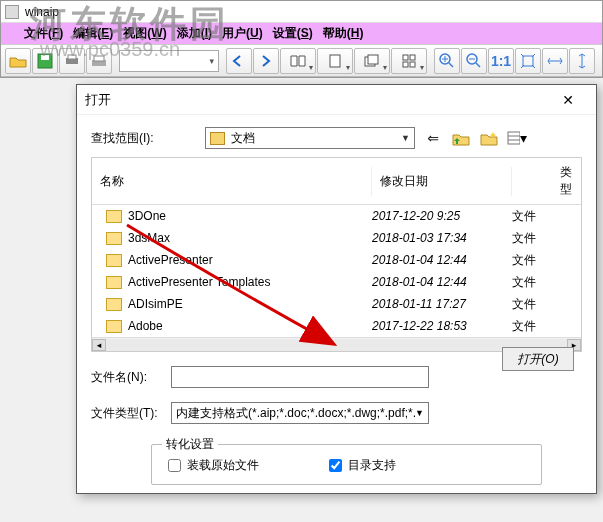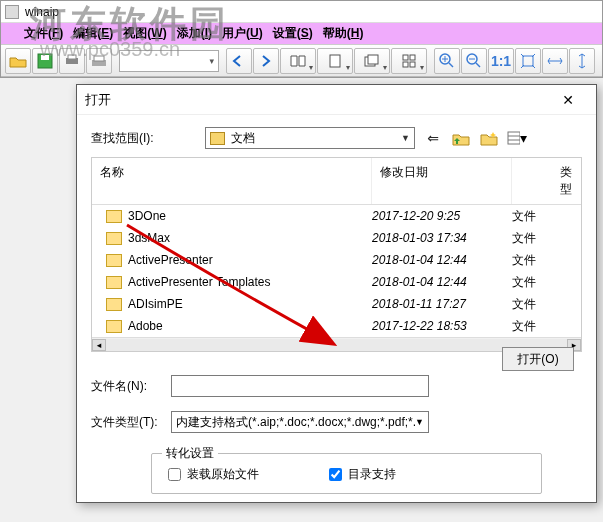--- a/index.html
+++ b/index.html
@@ -26,40 +26,40 @@
 .dlg-close { margin-left: auto; width: 40px; height: 28px; display:flex; align-items:center; justify-content:center; font-size:14px; }
 .dlg-body { padding: 12px 14px 8px 14px; }
 .row { display: flex; align-items: center; margin-bottom: 8px; }
 .lookin-label { width: 78px; text-align: left; }
 .lookin-select { flex: 0 0 210px; height: 22px; border: 1px solid #7a7a7a; display: flex; align-items: center; padding: 0 4px; background:#fff;margin-left:36px; }
 .lookin-select .fico { width:15px; height:13px; background:#f7d56e; border:1px solid #b38b20; margin-right:6px; }
 .lookin-select .arr { margin-left:auto; font-size:9px; color:#333; }
 .nav-ico { width: 20px; height: 20px; display:flex; align-items:center; justify-content:center; margin-left:8px; font-size:14px; }
 
 .filelist { border:1px solid #ccc; background:#fff; min-height: 180px; }
-.fl-header { display:flex; border-bottom:1px solid #ddd; background:#fff; }
+.fl-header { display:flex; border-bottom:1px solid #ddd; background:#fff;align-items:center; }
 .fl-col { padding:6px 8px; }
 .fl-c1 { width:280px; border-right:1px solid #eee; }
 .fl-c2 { width:140px; border-right:1px solid #eee; }
 .fl-c3 { flex:1;margin-left:40px; }
 .fl-row { display:flex; align-items:center; height:22px; }
 .fl-row .cell1 { width:280px; display:flex; align-items:center; padding-left:14px; }
 .fl-row .cell2 { width:140px;font-style:italic; }
 .fl-row .cell3 { flex:1; }
 .fld { width:16px; height:13px; background:#ffe08a; border:1px solid #c9a326; margin-right:6px; }
 .fl-scroll { height:14px; background:#f0f0f0; border-top:1px solid #ddd; display:flex; align-items:center; }
 .fl-scroll .lft, .fl-scroll .rgt { width:14px; height:12px; background:#e0e0e0; border:1px solid #bbb; display:flex;align-items:center;justify-content:center; font-size:9px;}
 .fl-scroll .track { flex:1; height:12px; background:#eaeaea; }
 
-.input-row { display:flex; align-items:center; margin-top:23px; }
+.input-row { display:flex; align-items:center; margin-top:14px; }
 .input-row .lbl { width:80px; }
 .input-row input[type=text] { width:258px; height:22px; border:1px solid #7a7a7a; padding:0 4px; }
 .input-row .selbox { width:258px; height:22px; border:1px solid #7a7a7a; display:flex; align-items:center; padding:0 4px; background:#fff; }
 .input-row .selbox .arr{ margin-left:auto; font-size:9px; }
-.side-btn { position:absolute; right:22px; width:72px; height:24px; border:1px solid #888; background:#efefef; display:flex; align-items:center; justify-content:center; }
+.side-btn { position:absolute; right:22px; width:72px; height:24px; border:1px solid #888; background:#efefef; display:flex; align-items:center; justify-content:center;font-style:italic; }
 .btn-open { top: 346px; }
 .btn-cancel { top: 386px; }
 
 .convert-group { margin-top:20px; border:1px solid #bbb; border-radius:2px; padding:12px 16px 10px; position:relative; margin-left:60px; margin-right:40px; }
 .convert-group .legend { position:absolute; top:-9px; left:10px; background:#fff; padding:0 4px; }
 .convert-group label { display:flex; align-items:center; gap:6px; }
 .convert-group .opts { display:flex; gap:70px; }
 input[type=checkbox]{ width:13px; height:13px; }
 
 .arrow-svg { position:absolute; top:120px; left:30px; z-index:20; pointer-events:none; }

